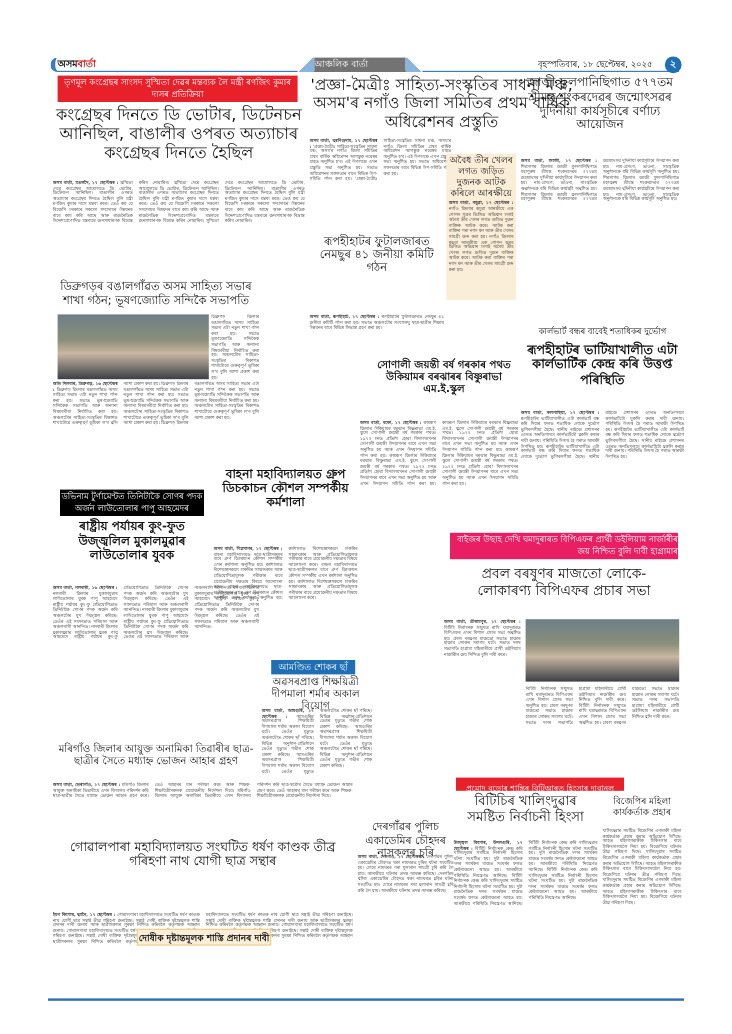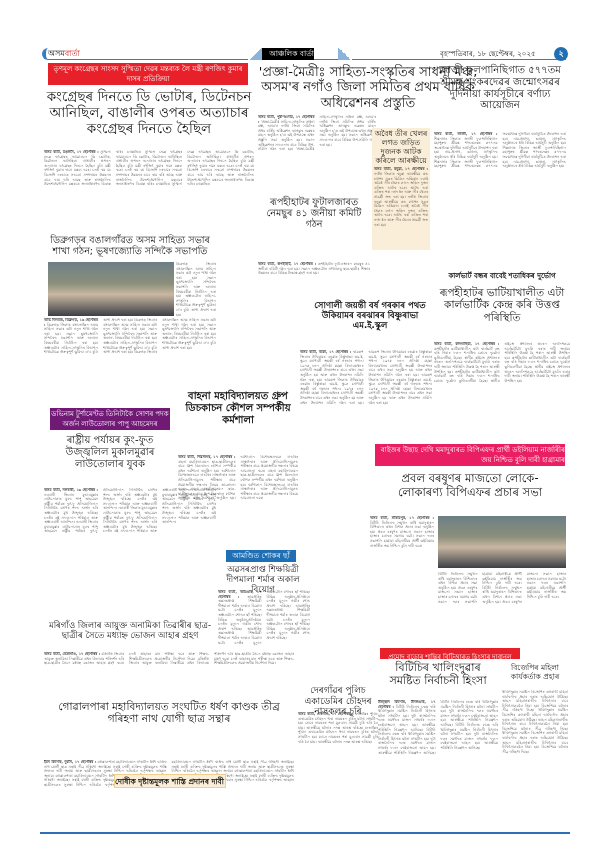--- a/index.html
+++ b/index.html
@@ -1,29 +1,29 @@
 <!DOCTYPE html>
 <html><head>
 <meta charset="utf-8">
 <style>
 *{box-sizing:border-box;margin:0;padding:0}
 body{width:610px;height:862px;background:#fff;position:relative;overflow:hidden;font-family:"DejaVu Sans",sans-serif;color:#111}
 .abs{position:absolute}
 .hdr{left:42px;top:48px;width:524px;height:12px;border-left:4px solid #3a7cc0;border-radius:6px 0 0 6px;border-bottom:1px solid #3a7cc0}
-.logo{left:48px;top:48px;font-size:8px;font-weight:normal;line-height:12px}
+.logo{left:48px;top:48px;font-size:8px;font-weight:bold;line-height:12px}
 .logo .b{color:#111}.logo .r{color:#d41818}
-.sec{left:262px;top:48px;width:52px;height:12px;background:#000000;color:#fff;font-size:7.5px;text-align:right;line-height:12px}
+.sec{left:262px;top:48px;width:76px;height:12px;background:#737373;color:#fff;font-size:7.5px;text-align:left;line-height:12px}
 .sec-l{left:248px;top:48px;width:14px;height:12px;background:linear-gradient(135deg,#fff 50%,#8ab4dc 50%)}
 .sec-r{left:338px;top:48px;width:14px;height:12px;background:linear-gradient(225deg,#fff 50%,#8ab4dc 50%)}
-.date{left:440px;top:48px;width:112px;font-size:7px;text-align:left;line-height:12px}
+.date{left:440px;top:48px;width:112px;font-size:7px;text-align:center;line-height:12px}
 .pg{left:554px;top:47px;width:14px;height:14px;border-radius:50%;background:#1f6fb5;color:#fff;font-size:8px;text-align:center;line-height:14px;font-weight:bold}
 .redbar{background:#e8202a;color:#fff;text-align:center;font-size:7px;line-height:10px;padding:1px 2px}
 .pinkbar{background:#e91e63;color:#fff;text-align:right;font-size:7px;line-height:10px}
 .bluebar{background:#1f6fb5;color:#fff;text-align:center;font-size:7.5px;line-height:11px}
-.navy{background:#701a75;color:#fff;text-align:center;font-size:7px;line-height:10px}
+.navy{background:#000000;color:#fff;text-align:center;font-size:7px;line-height:10px}
 .hl{text-align:center;font-weight:normal;line-height:1.18}
 .body{font-size:3.6px;line-height:4.6px;color:#333;text-align:justify;overflow:hidden}
 .tan{background:#fbeed8}
 .photo{background:linear-gradient(180deg,#6d7f86 0%,#8b8f7b 40%,#c9b7a2 60%,#3b3f46 100%)}
 .rule{left:40px;top:832px;width:530px;height:2px;background:#2d6eb5}
 .col{column-gap:5px}
 </style>
 </head>
 <body>
 
@@ -51,29 +51,29 @@
 <div class="abs body col" style="left:434px;top:132px;width:132px;height:125px;column-count:2"><b>অসম বাৰ্তা, জাজী, ১৭ ছেপ্টেম্বৰ :</b> <span>শিৱসাগৰ জিলাৰ জাজী ফুলপানিছিগাত মহাপুৰুষ শ্ৰীমন্ত শংকৰদেৱৰ ৫৭৭তম জন্মোৎসৱ দুদিনীয়া কাৰ্যসূচীৰে উদযাপন কৰা হয়। নাম-প্ৰসংগ, ভাওনা, সাংস্কৃতিক অনুষ্ঠানকে ধৰি বিভিন্ন কাৰ্যসূচী অনুষ্ঠিত হয়।</span> <span>শিৱসাগৰ জিলাৰ জাজী ফুলপানিছিগাত মহাপুৰুষ শ্ৰীমন্ত শংকৰদেৱৰ ৫৭৭তম জন্মোৎসৱ দুদিনীয়া কাৰ্যসূচীৰে উদযাপন কৰা হয়। নাম-প্ৰসংগ, ভাওনা, সাংস্কৃতিক অনুষ্ঠানকে ধৰি বিভিন্ন কাৰ্যসূচী অনুষ্ঠিত হয়।</span> <span>শিৱসাগৰ জিলাৰ জাজী ফুলপানিছিগাত মহাপুৰুষ শ্ৰীমন্ত শংকৰদেৱৰ ৫৭৭তম জন্মোৎসৱ দুদিনীয়া কাৰ্যসূচীৰে উদযাপন কৰা হয়। নাম-প্ৰসংগ, ভাওনা, সাংস্কৃতিক অনুষ্ঠানকে ধৰি বিভিন্ন কাৰ্যসূচী অনুষ্ঠিত হয়।</span></div>
 
 <div class="abs hl" style="left:44px;top:234px;width:172px;font-size:9.5px">ডিব্ৰুগড়ৰ বঙালগাঁৱত অসম সাহিত্য সভাৰ শাখা গঠন; ভূষণজ্যোতি সন্দিকৈ সভাপতি</div>
 <div class="abs photo" style="left:48px;top:262px;width:126px;height:54px"></div>
 <div class="abs body" style="left:176px;top:262px;width:40px;height:56px"><span>ডিব্ৰুগড় জিলাৰ বঙালগাঁৱত অসম সাহিত্য সভাৰ এটা নতুন শাখা গঠন কৰা হয়। সভাত ভূষণজ্যোতি সন্দিকৈক সভাপতি আৰু অন্যান্য বিষয়ববীয়া নিৰ্বাচিত কৰা হয়। অঞ্চলটোৰ সাহিত্য-সংস্কৃতিৰ বিকাশত শাখাটোৱে গুৰুত্বপূৰ্ণ ভূমিকা ল'ব বুলি আশা প্ৰকাশ কৰা হয়।</span></div>
 <div class="abs body col" style="left:44px;top:318px;width:172px;height:76px;column-count:3"><b>অভি দিলবাৰ, ডিব্ৰুগড়, ১৬ ছেপ্টেম্বৰ :</b> <span>ডিব্ৰুগড় জিলাৰ বঙালগাঁৱত অসম সাহিত্য সভাৰ এটা নতুন শাখা গঠন কৰা হয়। সভাত ভূষণজ্যোতি সন্দিকৈক সভাপতি আৰু অন্যান্য বিষয়ববীয়া নিৰ্বাচিত কৰা হয়। অঞ্চলটোৰ সাহিত্য-সংস্কৃতিৰ বিকাশত শাখাটোৱে গুৰুত্বপূৰ্ণ ভূমিকা ল'ব বুলি আশা প্ৰকাশ কৰা হয়।</span> <span>ডিব্ৰুগড় জিলাৰ বঙালগাঁৱত অসম সাহিত্য সভাৰ এটা নতুন শাখা গঠন কৰা হয়। সভাত ভূষণজ্যোতি সন্দিকৈক সভাপতি আৰু অন্যান্য বিষয়ববীয়া নিৰ্বাচিত কৰা হয়। অঞ্চলটোৰ সাহিত্য-সংস্কৃতিৰ বিকাশত শাখাটোৱে গুৰুত্বপূৰ্ণ ভূমিকা ল'ব বুলি আশা প্ৰকাশ কৰা হয়।</span> <span>ডিব্ৰুগড় জিলাৰ বঙালগাঁৱত অসম সাহিত্য সভাৰ এটা নতুন শাখা গঠন কৰা হয়। সভাত ভূষণজ্যোতি সন্দিকৈক সভাপতি আৰু অন্যান্য বিষয়ববীয়া নিৰ্বাচিত কৰা হয়। অঞ্চলটোৰ সাহিত্য-সংস্কৃতিৰ বিকাশত শাখাটোৱে গুৰুত্বপূৰ্ণ ভূমিকা ল'ব বুলি আশা প্ৰকাশ কৰা হয়।</span></div>
 
 <div class="abs hl" style="left:258px;top:196px;width:112px;font-size:9.5px">ৰূপহীহাটৰ ফুটালজাৰত নেমছুৰ ৪১ জনীয়া কমিটি গঠন</div>
 <div class="abs body" style="left:258px;top:262px;width:112px;height:30px"><b>অসম বাৰ্তা, ৰূপহীহাট, ১৭ ছেপ্টেম্বৰ :</b> <span>ৰূপহীহাটৰ ফুটালজাৰত নেমছুৰ ৪১ জনীয়া কমিটি গঠন কৰা হয়। সভাত অঞ্চলটোৰ সংখ্যালঘু ছাত্ৰ-ছাত্ৰীৰ শিক্ষাৰ উন্নয়নৰ বাবে বিভিন্ন সিদ্ধান্ত গ্ৰহণ কৰা হয়।</span></div>
 
-<div class="abs hl" style="left:434px;top:272px;width:136px;font-size:7px;font-weight:bold">কাৰ্লভাৰ্ট বন্ধৰ বাবেই শতাধিকৰ দুৰ্ভোগ</div>
-<div class="abs hl" style="left:434px;top:286px;width:136px;font-size:10.5px;font-weight:normal">ৰূপহীহাটৰ ভাটিয়াখালীত এটা কাৰ্লভাৰ্টিক কেন্দ্ৰ কৰি উত্তপ্ত পৰিস্থিতি</div>
+<div class="abs hl" style="left:434px;top:272px;width:136px;font-size:7px;font-weight:normal">কাৰ্লভাৰ্ট বন্ধৰ বাবেই শতাধিকৰ দুৰ্ভোগ</div>
+<div class="abs hl" style="left:434px;top:286px;width:136px;font-size:10.5px;font-weight:bold">ৰূপহীহাটৰ ভাটিয়াখালীত এটা কাৰ্লভাৰ্টিক কেন্দ্ৰ কৰি উত্তপ্ত পৰিস্থিতি</div>
 <div class="abs body col" style="left:434px;top:342px;width:136px;height:98px;column-count:2"><b>অসম বাৰ্তা, কলগাছিয়া, ১৭ ছেপ্টেম্বৰ :</b> <span>ৰূপহীহাটৰ ভাটিয়াখালীত এটা কাৰ্লভাৰ্ট বন্ধ কৰি দিয়াৰ ফলত শতাধিক লোকে দুৰ্ভোগ ভুগিবলগীয়া হৈছে। স্থানীয় ৰাইজে প্ৰশাসনৰ ওচৰত অনতিপলমে কাৰ্লভাৰ্টটো মুকলি কৰাৰ দাবী জনায়। পৰিস্থিতি উত্তপ্ত হৈ পৰাত আৰক্ষী উপস্থিত হয়।</span> <span>ৰূপহীহাটৰ ভাটিয়াখালীত এটা কাৰ্লভাৰ্ট বন্ধ কৰি দিয়াৰ ফলত শতাধিক লোকে দুৰ্ভোগ ভুগিবলগীয়া হৈছে। স্থানীয় ৰাইজে প্ৰশাসনৰ ওচৰত অনতিপলমে কাৰ্লভাৰ্টটো মুকলি কৰাৰ দাবী জনায়। পৰিস্থিতি উত্তপ্ত হৈ পৰাত আৰক্ষী উপস্থিত হয়।</span> <span>ৰূপহীহাটৰ ভাটিয়াখালীত এটা কাৰ্লভাৰ্ট বন্ধ কৰি দিয়াৰ ফলত শতাধিক লোকে দুৰ্ভোগ ভুগিবলগীয়া হৈছে। স্থানীয় ৰাইজে প্ৰশাসনৰ ওচৰত অনতিপলমে কাৰ্লভাৰ্টটো মুকলি কৰাৰ দাবী জনায়। পৰিস্থিতি উত্তপ্ত হৈ পৰাত আৰক্ষী উপস্থিত হয়।</span></div>
 
 <div class="abs hl" style="left:308px;top:300px;width:124px;font-size:8.5px;font-weight:bold">সোণালী জয়ন্তী বৰ্ষ গৰকাৰ পথত উকিয়ামৰ বৰঝাৰৰ বিষ্ণুৰাভা এম.ই.স্কুল</div>
 <div class="abs body col" style="left:300px;top:350px;width:132px;height:120px;column-count:2"><b>অসম বাৰ্তা, বকো, ১৭ ছেপ্টেম্বৰ :</b> <span>কামৰূপ জিলাৰ উকিয়ামৰ বৰঝাৰ বিষ্ণুৰাভা এম.ই. স্কুলে সোণালী জয়ন্তী বৰ্ষ গৰকাৰ পথত। ১৯৭৫ চনত প্ৰতিষ্ঠা হোৱা বিদ্যালয়খনৰ সোণালী জয়ন্তী উদযাপনৰ বাবে এখন সভা অনুষ্ঠিত হয় আৰু এখন উদযাপন সমিতি গঠন কৰা হয়।</span> <span>কামৰূপ জিলাৰ উকিয়ামৰ বৰঝাৰ বিষ্ণুৰাভা এম.ই. স্কুলে সোণালী জয়ন্তী বৰ্ষ গৰকাৰ পথত। ১৯৭৫ চনত প্ৰতিষ্ঠা হোৱা বিদ্যালয়খনৰ সোণালী জয়ন্তী উদযাপনৰ বাবে এখন সভা অনুষ্ঠিত হয় আৰু এখন উদযাপন সমিতি গঠন কৰা হয়।</span> <span>কামৰূপ জিলাৰ উকিয়ামৰ বৰঝাৰ বিষ্ণুৰাভা এম.ই. স্কুলে সোণালী জয়ন্তী বৰ্ষ গৰকাৰ পথত। ১৯৭৫ চনত প্ৰতিষ্ঠা হোৱা বিদ্যালয়খনৰ সোণালী জয়ন্তী উদযাপনৰ বাবে এখন সভা অনুষ্ঠিত হয় আৰু এখন উদযাপন সমিতি গঠন কৰা হয়।</span> <span>কামৰূপ জিলাৰ উকিয়ামৰ বৰঝাৰ বিষ্ণুৰাভা এম.ই. স্কুলে সোণালী জয়ন্তী বৰ্ষ গৰকাৰ পথত। ১৯৭৫ চনত প্ৰতিষ্ঠা হোৱা বিদ্যালয়খনৰ সোণালী জয়ন্তী উদযাপনৰ বাবে এখন সভা অনুষ্ঠিত হয় আৰু এখন উদযাপন সমিতি গঠন কৰা হয়।</span></div>
 
 <div class="abs navy" style="left:50px;top:408px;width:120px;height:22px;padding-top:1px">ডভিনাম টুৰ্ণামেণ্টত তিনিটাকৈ সোণৰ পদক অৰ্জন লাউতোলাৰ পাপু আহমেদৰ</div>
-<div class="abs hl" style="left:44px;top:434px;width:132px;font-size:10px;font-weight:normal">ৰাষ্ট্ৰীয় পৰ্যায়ৰ কুং-ফুত উজ্জ্বলিল মুকালমুৱাৰ লাউতোলাৰ যুবক</div>
+<div class="abs hl" style="left:44px;top:434px;width:132px;font-size:10px;font-weight:bold">ৰাষ্ট্ৰীয় পৰ্যায়ৰ কুং-ফুত উজ্জ্বলিল মুকালমুৱাৰ লাউতোলাৰ যুবক</div>
 <div class="abs body col" style="left:44px;top:488px;width:172px;height:106px;column-count:3"><b>অসম বাৰ্তা, নলবাৰী, ১৬ ছেপ্টেম্বৰ :</b> <span>নলবাৰী জিলাৰ মুকালমুৱাৰ লাউতোলাৰ যুবক পাপু আহমেদে ৰাষ্ট্ৰীয় পৰ্যায়ৰ কুং-ফু প্ৰতিযোগিতাত তিনিটাকৈ সোণৰ পদক অৰ্জন কৰি অঞ্চলটোৰ মুখ উজ্জ্বল কৰিছে। তেওঁৰ এই সফলতাত পৰিয়াল আৰু অঞ্চলবাসী আনন্দিত।</span> <span>নলবাৰী জিলাৰ মুকালমুৱাৰ লাউতোলাৰ যুবক পাপু আহমেদে ৰাষ্ট্ৰীয় পৰ্যায়ৰ কুং-ফু প্ৰতিযোগিতাত তিনিটাকৈ সোণৰ পদক অৰ্জন কৰি অঞ্চলটোৰ মুখ উজ্জ্বল কৰিছে। তেওঁৰ এই সফলতাত পৰিয়াল আৰু অঞ্চলবাসী আনন্দিত।</span> <span>নলবাৰী জিলাৰ মুকালমুৱাৰ লাউতোলাৰ যুবক পাপু আহমেদে ৰাষ্ট্ৰীয় পৰ্যায়ৰ কুং-ফু প্ৰতিযোগিতাত তিনিটাকৈ সোণৰ পদক অৰ্জন কৰি অঞ্চলটোৰ মুখ উজ্জ্বল কৰিছে। তেওঁৰ এই সফলতাত পৰিয়াল আৰু অঞ্চলবাসী আনন্দিত।</span> <span>নলবাৰী জিলাৰ মুকালমুৱাৰ লাউতোলাৰ যুবক পাপু আহমেদে ৰাষ্ট্ৰীয় পৰ্যায়ৰ কুং-ফু প্ৰতিযোগিতাত তিনিটাকৈ সোণৰ পদক অৰ্জন কৰি অঞ্চলটোৰ মুখ উজ্জ্বল কৰিছে। তেওঁৰ এই সফলতাত পৰিয়াল আৰু অঞ্চলবাসী আনন্দিত।</span></div>
 
 <div class="abs hl" style="left:178px;top:390px;width:120px;font-size:10px;font-weight:bold">বাহনা মহাবিদ্যালয়ত গ্ৰুপ ডিচকাচন কৌশল সম্পৰ্কীয় কৰ্মশালা</div>
 <div class="abs body col" style="left:178px;top:455px;width:120px;height:92px;column-count:2"><b>অসম বাৰ্তা, শিৱসাগৰ, ১৭ ছেপ্টেম্বৰ :</b> <span>বাহনা মহাবিদ্যালয়ত ছাত্ৰ-ছাত্ৰীসকলৰ বাবে গ্ৰুপ ডিচকাচন কৌশল সম্পৰ্কীয় এখন কৰ্মশালা অনুষ্ঠিত হয়। কৰ্মশালাত বিশেষজ্ঞসকলে চাকৰিৰ সাক্ষাৎকাৰ আৰু প্ৰতিযোগিতামূলক পৰীক্ষাৰ বাবে প্ৰয়োজনীয় দক্ষতাৰ বিষয়ে আলোচনা কৰে।</span> <span>বাহনা মহাবিদ্যালয়ত ছাত্ৰ-ছাত্ৰীসকলৰ বাবে গ্ৰুপ ডিচকাচন কৌশল সম্পৰ্কীয় এখন কৰ্মশালা অনুষ্ঠিত হয়। কৰ্মশালাত বিশেষজ্ঞসকলে চাকৰিৰ সাক্ষাৎকাৰ আৰু প্ৰতিযোগিতামূলক পৰীক্ষাৰ বাবে প্ৰয়োজনীয় দক্ষতাৰ বিষয়ে আলোচনা কৰে।</span> <span>বাহনা মহাবিদ্যালয়ত ছাত্ৰ-ছাত্ৰীসকলৰ বাবে গ্ৰুপ ডিচকাচন কৌশল সম্পৰ্কীয় এখন কৰ্মশালা অনুষ্ঠিত হয়। কৰ্মশালাত বিশেষজ্ঞসকলে চাকৰিৰ সাক্ষাৎকাৰ আৰু প্ৰতিযোগিতামূলক পৰীক্ষাৰ বাবে প্ৰয়োজনীয় দক্ষতাৰ বিষয়ে আলোচনা কৰে।</span></div>
 
 <div class="abs bluebar" style="left:226px;top:550px;width:70px;height:12px">আমণ্ডিত শোকৰ ছাঁ</div>
 <div class="abs hl" style="left:218px;top:564px;width:90px;font-size:8.5px;font-weight:normal">অৱসৰপ্ৰাপ্ত শিক্ষয়িত্ৰী দীপমালা শৰ্মাৰ অকাল বিয়োগ</div>
 <div class="abs body col" style="left:218px;top:590px;width:92px;height:85px;column-count:2"><b>অসম বাৰ্তা, আমগুৰি, ১৭ ছেপ্টেম্বৰ :</b> <span>আমগুৰিৰ অৱসৰপ্ৰাপ্ত শিক্ষয়িত্ৰী দীপমালা শৰ্মাৰ অকাল বিয়োগ ঘটে। তেওঁৰ মৃত্যুত অঞ্চলটোত শোকৰ ছাঁ পৰিছে। বিভিন্ন অনুষ্ঠান-প্ৰতিষ্ঠানে তেওঁৰ মৃত্যুত গভীৰ শোক প্ৰকাশ কৰিছে।</span> <span>আমগুৰিৰ অৱসৰপ্ৰাপ্ত শিক্ষয়িত্ৰী দীপমালা শৰ্মাৰ অকাল বিয়োগ ঘটে। তেওঁৰ মৃত্যুত অঞ্চলটোত শোকৰ ছাঁ পৰিছে। বিভিন্ন অনুষ্ঠান-প্ৰতিষ্ঠানে তেওঁৰ মৃত্যুত গভীৰ শোক প্ৰকাশ কৰিছে।</span> <span>আমগুৰিৰ অৱসৰপ্ৰাপ্ত শিক্ষয়িত্ৰী দীপমালা শৰ্মাৰ অকাল বিয়োগ ঘটে। তেওঁৰ মৃত্যুত অঞ্চলটোত শোকৰ ছাঁ পৰিছে। বিভিন্ন অনুষ্ঠান-প্ৰতিষ্ঠানে তেওঁৰ মৃত্যুত গভীৰ শোক প্ৰকাশ কৰিছে।</span></div>
 
 <div class="abs pinkbar" style="left:375px;top:444px;width:190px;height:22px;padding-top:1px">বাইজৰ উছাহ দেখি ঘমাদুৰাৰত বিপিএফৰ প্ৰাৰ্থী ডইলিয়াম নাৰ্জাৰীৰ জয় নিশ্চিত বুলি দাবী হাগ্ৰামাৰ</div>
@@ -90,15 +90,15 @@
 
 <div class="abs redbar" style="left:380px;top:648px;width:140px;height:11px;padding:4px;font-size:6.5px">প্ৰমোদ বড়োৰ শান্তিৰ বিটিআৰত হিংসাৰ দাবানল</div>
 <div class="abs hl" style="left:378px;top:662px;width:120px;font-size:11px">বিটিচিৰ খালিংদুৱাৰ সমষ্টিত নিৰ্বাচনী হিংসা</div>
 <div class="abs body col" style="left:378px;top:700px;width:120px;height:120px;column-count:2"><b>উজ্জ্বল কিশোৰ, উদলগুৰি, ১৭ ছেপ্টেম্বৰ :</b> <span>বিটিচি নিৰ্বাচনক কেন্দ্ৰ কৰি খালিংদুৱাৰ সমষ্টিত নিৰ্বাচনী হিংসাৰ ঘটনা সংঘটিত হয়। দুটা ৰাজনৈতিক দলৰ সমৰ্থকৰ মাজত সংঘৰ্ষৰ ফলত কেইবাজনো আহত হয়। আৰক্ষীয়ে পৰিস্থিতি নিয়ন্ত্ৰণত আনিছে।</span> <span>বিটিচি নিৰ্বাচনক কেন্দ্ৰ কৰি খালিংদুৱাৰ সমষ্টিত নিৰ্বাচনী হিংসাৰ ঘটনা সংঘটিত হয়। দুটা ৰাজনৈতিক দলৰ সমৰ্থকৰ মাজত সংঘৰ্ষৰ ফলত কেইবাজনো আহত হয়। আৰক্ষীয়ে পৰিস্থিতি নিয়ন্ত্ৰণত আনিছে।</span> <span>বিটিচি নিৰ্বাচনক কেন্দ্ৰ কৰি খালিংদুৱাৰ সমষ্টিত নিৰ্বাচনী হিংসাৰ ঘটনা সংঘটিত হয়। দুটা ৰাজনৈতিক দলৰ সমৰ্থকৰ মাজত সংঘৰ্ষৰ ফলত কেইবাজনো আহত হয়। আৰক্ষীয়ে পৰিস্থিতি নিয়ন্ত্ৰণত আনিছে।</span> <span>বিটিচি নিৰ্বাচনক কেন্দ্ৰ কৰি খালিংদুৱাৰ সমষ্টিত নিৰ্বাচনী হিংসাৰ ঘটনা সংঘটিত হয়। দুটা ৰাজনৈতিক দলৰ সমৰ্থকৰ মাজত সংঘৰ্ষৰ ফলত কেইবাজনো আহত হয়। আৰক্ষীয়ে পৰিস্থিতি নিয়ন্ত্ৰণত আনিছে।</span></div>
 
 <div class="abs hl" style="left:502px;top:664px;width:66px;font-size:7.5px">বিজেপিৰ মহিলা কাৰ্যকৰ্তাক প্ৰহাৰ</div>
 <div class="abs body" style="left:502px;top:690px;width:66px;height:130px"><span>খালিংদুৱাৰ সমষ্টিত বিজেপিৰ এগৰাকী মহিলা কাৰ্যকৰ্তাক প্ৰহাৰ কৰাৰ অভিযোগ উঠিছে। আহত মহিলাগৰাকীক চিকিৎসাৰ বাবে চিকিৎসালয়লৈ নিয়া হয়। বিজেপিয়ে ঘটনাৰ তীব্ৰ গৰিহণা দিছে।</span> <span>খালিংদুৱাৰ সমষ্টিত বিজেপিৰ এগৰাকী মহিলা কাৰ্যকৰ্তাক প্ৰহাৰ কৰাৰ অভিযোগ উঠিছে। আহত মহিলাগৰাকীক চিকিৎসাৰ বাবে চিকিৎসালয়লৈ নিয়া হয়। বিজেপিয়ে ঘটনাৰ তীব্ৰ গৰিহণা দিছে।</span> <span>খালিংদুৱাৰ সমষ্টিত বিজেপিৰ এগৰাকী মহিলা কাৰ্যকৰ্তাক প্ৰহাৰ কৰাৰ অভিযোগ উঠিছে। আহত মহিলাগৰাকীক চিকিৎসাৰ বাবে চিকিৎসালয়লৈ নিয়া হয়। বিজেপিয়ে ঘটনাৰ তীব্ৰ গৰিহণা দিছে।</span></div>
 
 <div class="abs hl" style="left:44px;top:700px;width:250px;font-size:10.5px">গোৱালপাৰা মহাবিদ্যালয়ত সংঘটিত ধৰ্ষণ কাণ্ডক তীব্ৰ গৰিহণা নাথ যোগী ছাত্ৰ সন্থাৰ</div>
 <div class="abs body col" style="left:44px;top:760px;width:250px;height:70px;column-count:2"><b>ইমন কিশোৰ, দুধনৈ, ১৭ ছেপ্টেম্বৰ :</b> <span>গোৱালপাৰা মহাবিদ্যালয়ত সংঘটিত ধৰ্ষণ কাণ্ডক নাথ যোগী ছাত্ৰ সন্থাই তীব্ৰ গৰিহণা জনাইছে। সন্থাই দোষী ব্যক্তিক দৃষ্টান্তমূলক শাস্তি প্ৰদানৰ দাবী জনায় আৰু ছাত্ৰীসকলৰ সুৰক্ষা নিশ্চিত কৰিবলৈ কৰ্তৃপক্ষক আহ্বান জনায়।</span> <span>গোৱালপাৰা মহাবিদ্যালয়ত সংঘটিত ধৰ্ষণ কাণ্ডক নাথ যোগী ছাত্ৰ সন্থাই তীব্ৰ গৰিহণা জনাইছে। সন্থাই দোষী ব্যক্তিক দৃষ্টান্তমূলক শাস্তি প্ৰদানৰ দাবী জনায় আৰু ছাত্ৰীসকলৰ সুৰক্ষা নিশ্চিত কৰিবলৈ কৰ্তৃপক্ষক আহ্বান জনায়।</span> <span>গোৱালপাৰা মহাবিদ্যালয়ত সংঘটিত ধৰ্ষণ কাণ্ডক নাথ যোগী ছাত্ৰ সন্থাই তীব্ৰ গৰিহণা জনাইছে। সন্থাই দোষী ব্যক্তিক দৃষ্টান্তমূলক শাস্তি প্ৰদানৰ দাবী জনায় আৰু ছাত্ৰীসকলৰ সুৰক্ষা নিশ্চিত কৰিবলৈ কৰ্তৃপক্ষক আহ্বান জনায়।</span> <span>গোৱালপাৰা মহাবিদ্যালয়ত সংঘটিত ধৰ্ষণ কাণ্ডক নাথ যোগী ছাত্ৰ সন্থাই তীব্ৰ গৰিহণা জনাইছে। সন্থাই দোষী ব্যক্তিক দৃষ্টান্তমূলক শাস্তি প্ৰদানৰ দাবী জনায় আৰু ছাত্ৰীসকলৰ সুৰক্ষা নিশ্চিত কৰিবলৈ কৰ্তৃপক্ষক আহ্বান জনায়।</span></div>
-<div class="abs tan" style="left:114px;top:774px;width:112px;height:14px;font-size:7.5px;font-weight:bold;line-height:14px;border:1px solid #f0cf8a">দোষীক দৃষ্টান্তমূলক শাস্তি প্ৰদানৰ দাবী</div>
+<div class="abs tan" style="left:114px;top:774px;width:112px;height:14px;font-size:7.5px;font-weight:bold;text-align:center;line-height:14px;border:1px solid #f0cf8a">দোষীক দৃষ্টান্তমূলক শাস্তি প্ৰদানৰ দাবী</div>
 
 <div class="abs rule"></div>
 
 </body></html>

